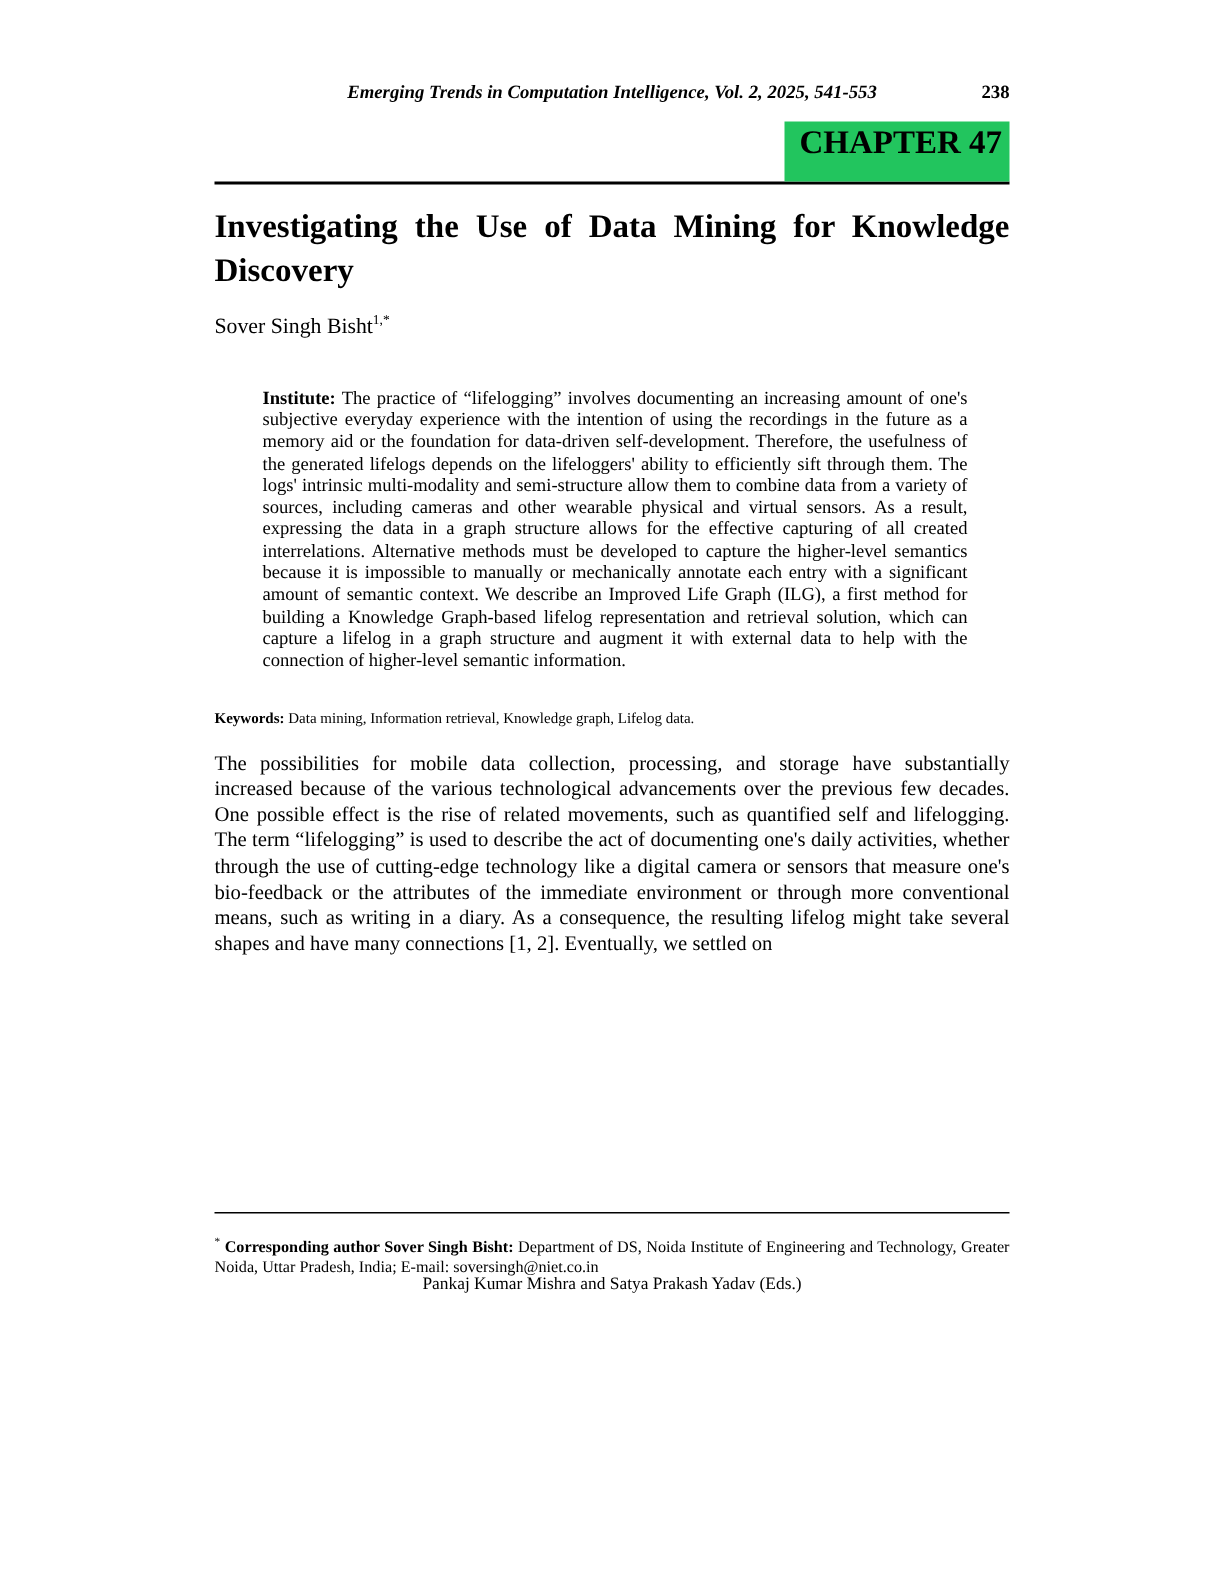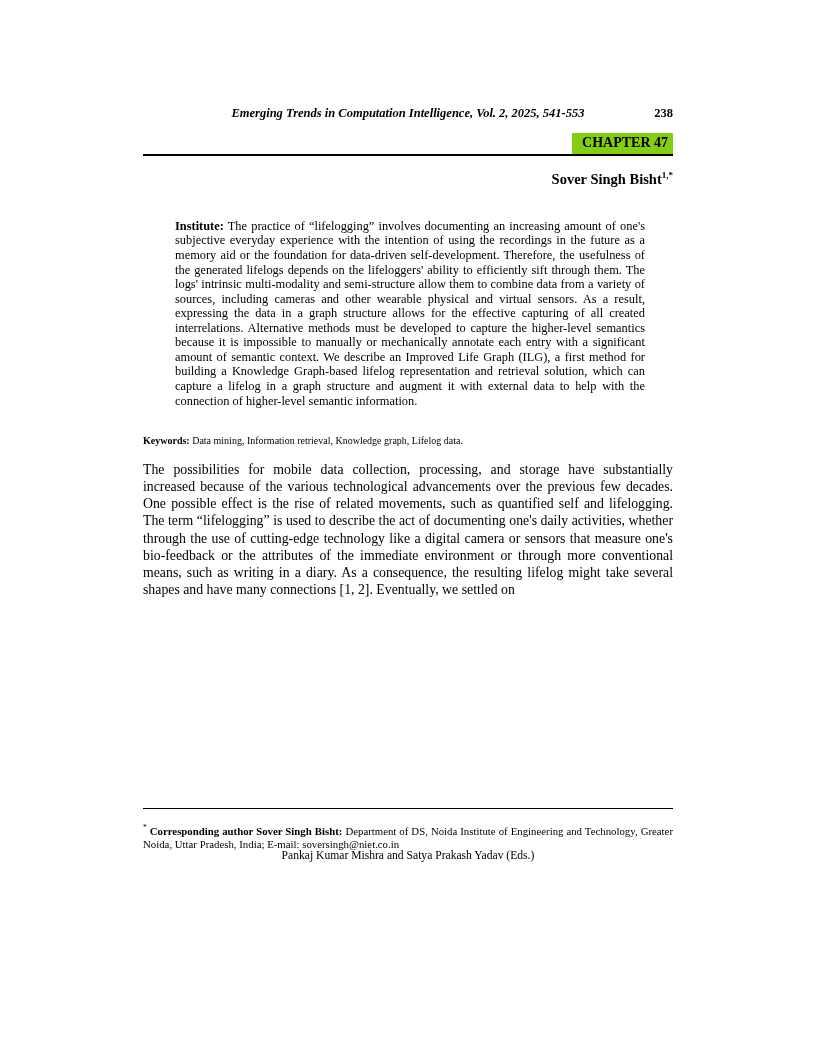--- a/index.html
+++ b/index.html
@@ -16,21 +16,21 @@
     overflow: hidden;
   }
   .content {
     position: absolute;
     left: 143px;
     top: 0;
     width: 530px;
   }
   .header-row {
     position: relative;
-    margin-top: 106px;
+    margin-top: 54px;
     text-align: center;
     font-size: 12.5px;
     font-weight: bold;
     font-style: italic;
     line-height: 1.2;
   }
   .page-number {
     position: absolute;
     right: 0;
     top: 0;
@@ -38,42 +38,41 @@
     font-weight: bold;
     font-size: 12.5px;
   }
   .chapter-row {
     text-align: right;
     margin-top: 12px;
     line-height: 1;
   }
   .chapter-badge {
     display: inline-block;
-    background: #84cc16;
+    background: #22c55e;
     font-weight: bold;
-    font-size: 14px;
-    padding: 3px 5px 4px 10px;
+    font-size: 22px;
+    padding: 3px 5px 15px 10px;
   }
   .title-rule {
     border: none;
     border-top: 2.2px solid #000000;
     margin: 0;
   }
   .chapter-title {
     font-size: 22px;
     font-weight: bold;
     text-align: justify;
     line-height: 1.32;
     margin: 13px 0 0 0;
   }
   .author-line {
     font-size: 14.5px;
-    font-weight: bold;
+    font-weight: normal;
     margin: 14px 0 0 0;
-    text-align: right;
   }
   .author-line sup { font-size: 9px; }
   .affiliation {
     font-size: 13.5px;
     font-style: italic;
     text-align: justify;
     line-height: 1.25;
     margin: 4px 0 0 0;
   }
   .affiliation sup { font-size: 8.5px; }
@@ -140,20 +139,21 @@
     <span>Emerging Trends in Computation Intelligence, Vol. 2, 2025, 541-553</span>
     <span class="page-number">238</span>
   </div>
 
   <div class="chapter-row">
     <span class="chapter-badge">CHAPTER 47</span>
   </div>
 
   <hr class="title-rule">
 
+  <h1 class="chapter-title">Investigating the Use of Data Mining for Knowledge Discovery</h1>
 
   <p class="author-line"><span>Sover Singh Bisht</span><sup>1,*</sup></p>
 
 
   <p class="abstract"><b>Institute:</b>
     <span>The practice of “lifelogging” involves documenting an increasing amount of one's subjective everyday experience with the intention of using the recordings in the future as a memory aid or the foundation for data-driven self-development. Therefore, the usefulness of the generated lifelogs depends on the lifeloggers' ability to efficiently sift through them. The logs' intrinsic multi-modality and semi-structure allow them to combine data from a variety of sources, including cameras and other wearable physical and virtual sensors. As a result, expressing the data in a graph structure allows for the effective capturing of all created interrelations. Alternative methods must be developed to capture the higher-level semantics because it is impossible to manually or mechanically annotate each entry with a significant amount of semantic context. We describe an Improved Life Graph (ILG), a first method for building a Knowledge Graph-based lifelog representation and retrieval solution, which can capture a lifelog in a graph structure and augment it with external data to help with the connection of higher-level semantic information.</span></p>
 
   <p class="keywords"><b>Keywords:</b>
     <span>Data mining, Information retrieval, Knowledge graph, Lifelog data.</span></p>
 

